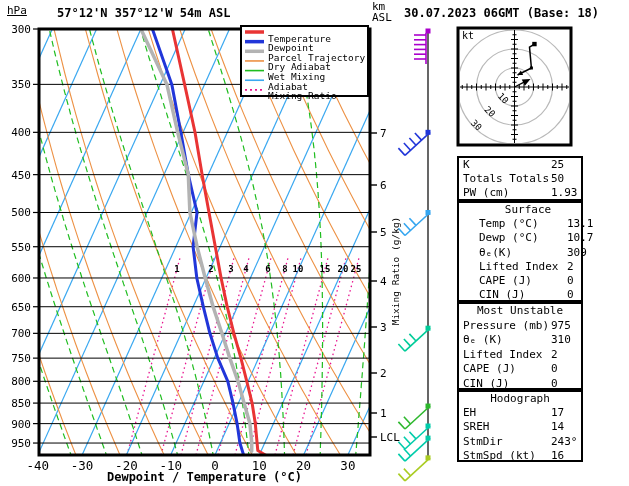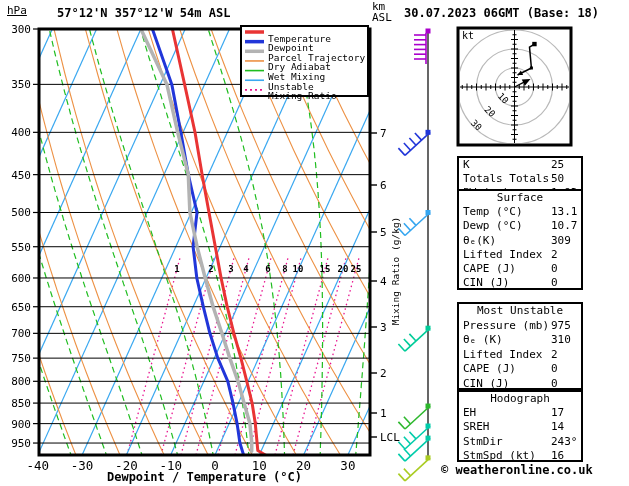--- a/index.html
+++ b/index.html
@@ -328,47 +328,46 @@
       </g>
   </svg>
 
   <div class="abs small" style="left:7px;top:4px;text-decoration:underline;">hPa</div>
   <div class="abs title" style="left:57px;top:6px;">57°12'N 357°12'W 54m ASL</div>
   <div class="abs title" style="left:404px;top:6px;">30.07.2023 06GMT (Base: 18)</div>
   <div class="abs small" style="left:372px;top:1px;line-height:11px;"><span>km</span><br><span>ASL</span></div>
   <div class="abs small" style="left:380px;top:431px;">LCL</div>
   <div class="abs small" style="left:462px;top:30px;font-size:10px;">kt</div>
   <div class="abs title" style="left:39px;top:470px;width:331px;text-align:center;">Dewpoint / Temperature (°C)</div>
-  <div class="abs" style="left:441px;top:463px;font-size:12px;font-weight:bold;">© weatheronline.co.uk</div>
 
   <div id="legend-labels">
       <div class="legend-label" style="left: 268px; top: 27.5px;">Temperature</div>
       <div class="legend-label" style="left: 268px; top: 37.15px;">Dewpoint</div>
       <div class="legend-label" style="left: 268px; top: 46.8px;">Parcel Trajectory</div>
       <div class="legend-label" style="left: 268px; top: 56.45px;">Dry Adiabat</div>
       <div class="legend-label" style="left: 268px; top: 66.1px;">Wet Mixing</div>
-      <div class="legend-label" style="left: 268px; top: 75.75px;">Unstable</div>
+      <div class="legend-label" style="left: 268px; top: 75.75px;">Adiabat</div>
       <div class="legend-label" style="left: 268px; top: 85.4px;">Mixing Ratio</div>
     </div>
   <div id="tables-host">
       <div class="tablebox" style="top: 156px; height: 45px;">
         <div class="trow" style="height: 14.2px;">
           <span class="tlabel">K</span>
           <span class="tvalue">25</span>
         </div>
         <div class="trow" style="height: 14.2px;">
           <span class="tlabel">Totals Totals</span>
           <span class="tvalue">50</span>
         </div>
         <div class="trow" style="height: 14.2px;">
           <span class="tlabel">PW (cm)</span>
           <span class="tvalue">1.93</span>
         </div>
       </div>
-      <div class="tablebox" style="top: 189px; height: 101px;">
+      <div class="tablebox" style="top: 201px; height: 101px; padding-left: 16px;">
         <div class="trow thead" style="height: 14.2px;">Surface</div>
         <div class="trow" style="height: 14.2px;">
           <span class="tlabel">Temp (°C)</span>
           <span class="tvalue">13.1</span>
         </div>
         <div class="trow" style="height: 14.2px;">
           <span class="tlabel">Dewp (°C)</span>
           <span class="tvalue">10.7</span>
         </div>
         <div class="trow" style="height: 14.2px;">

